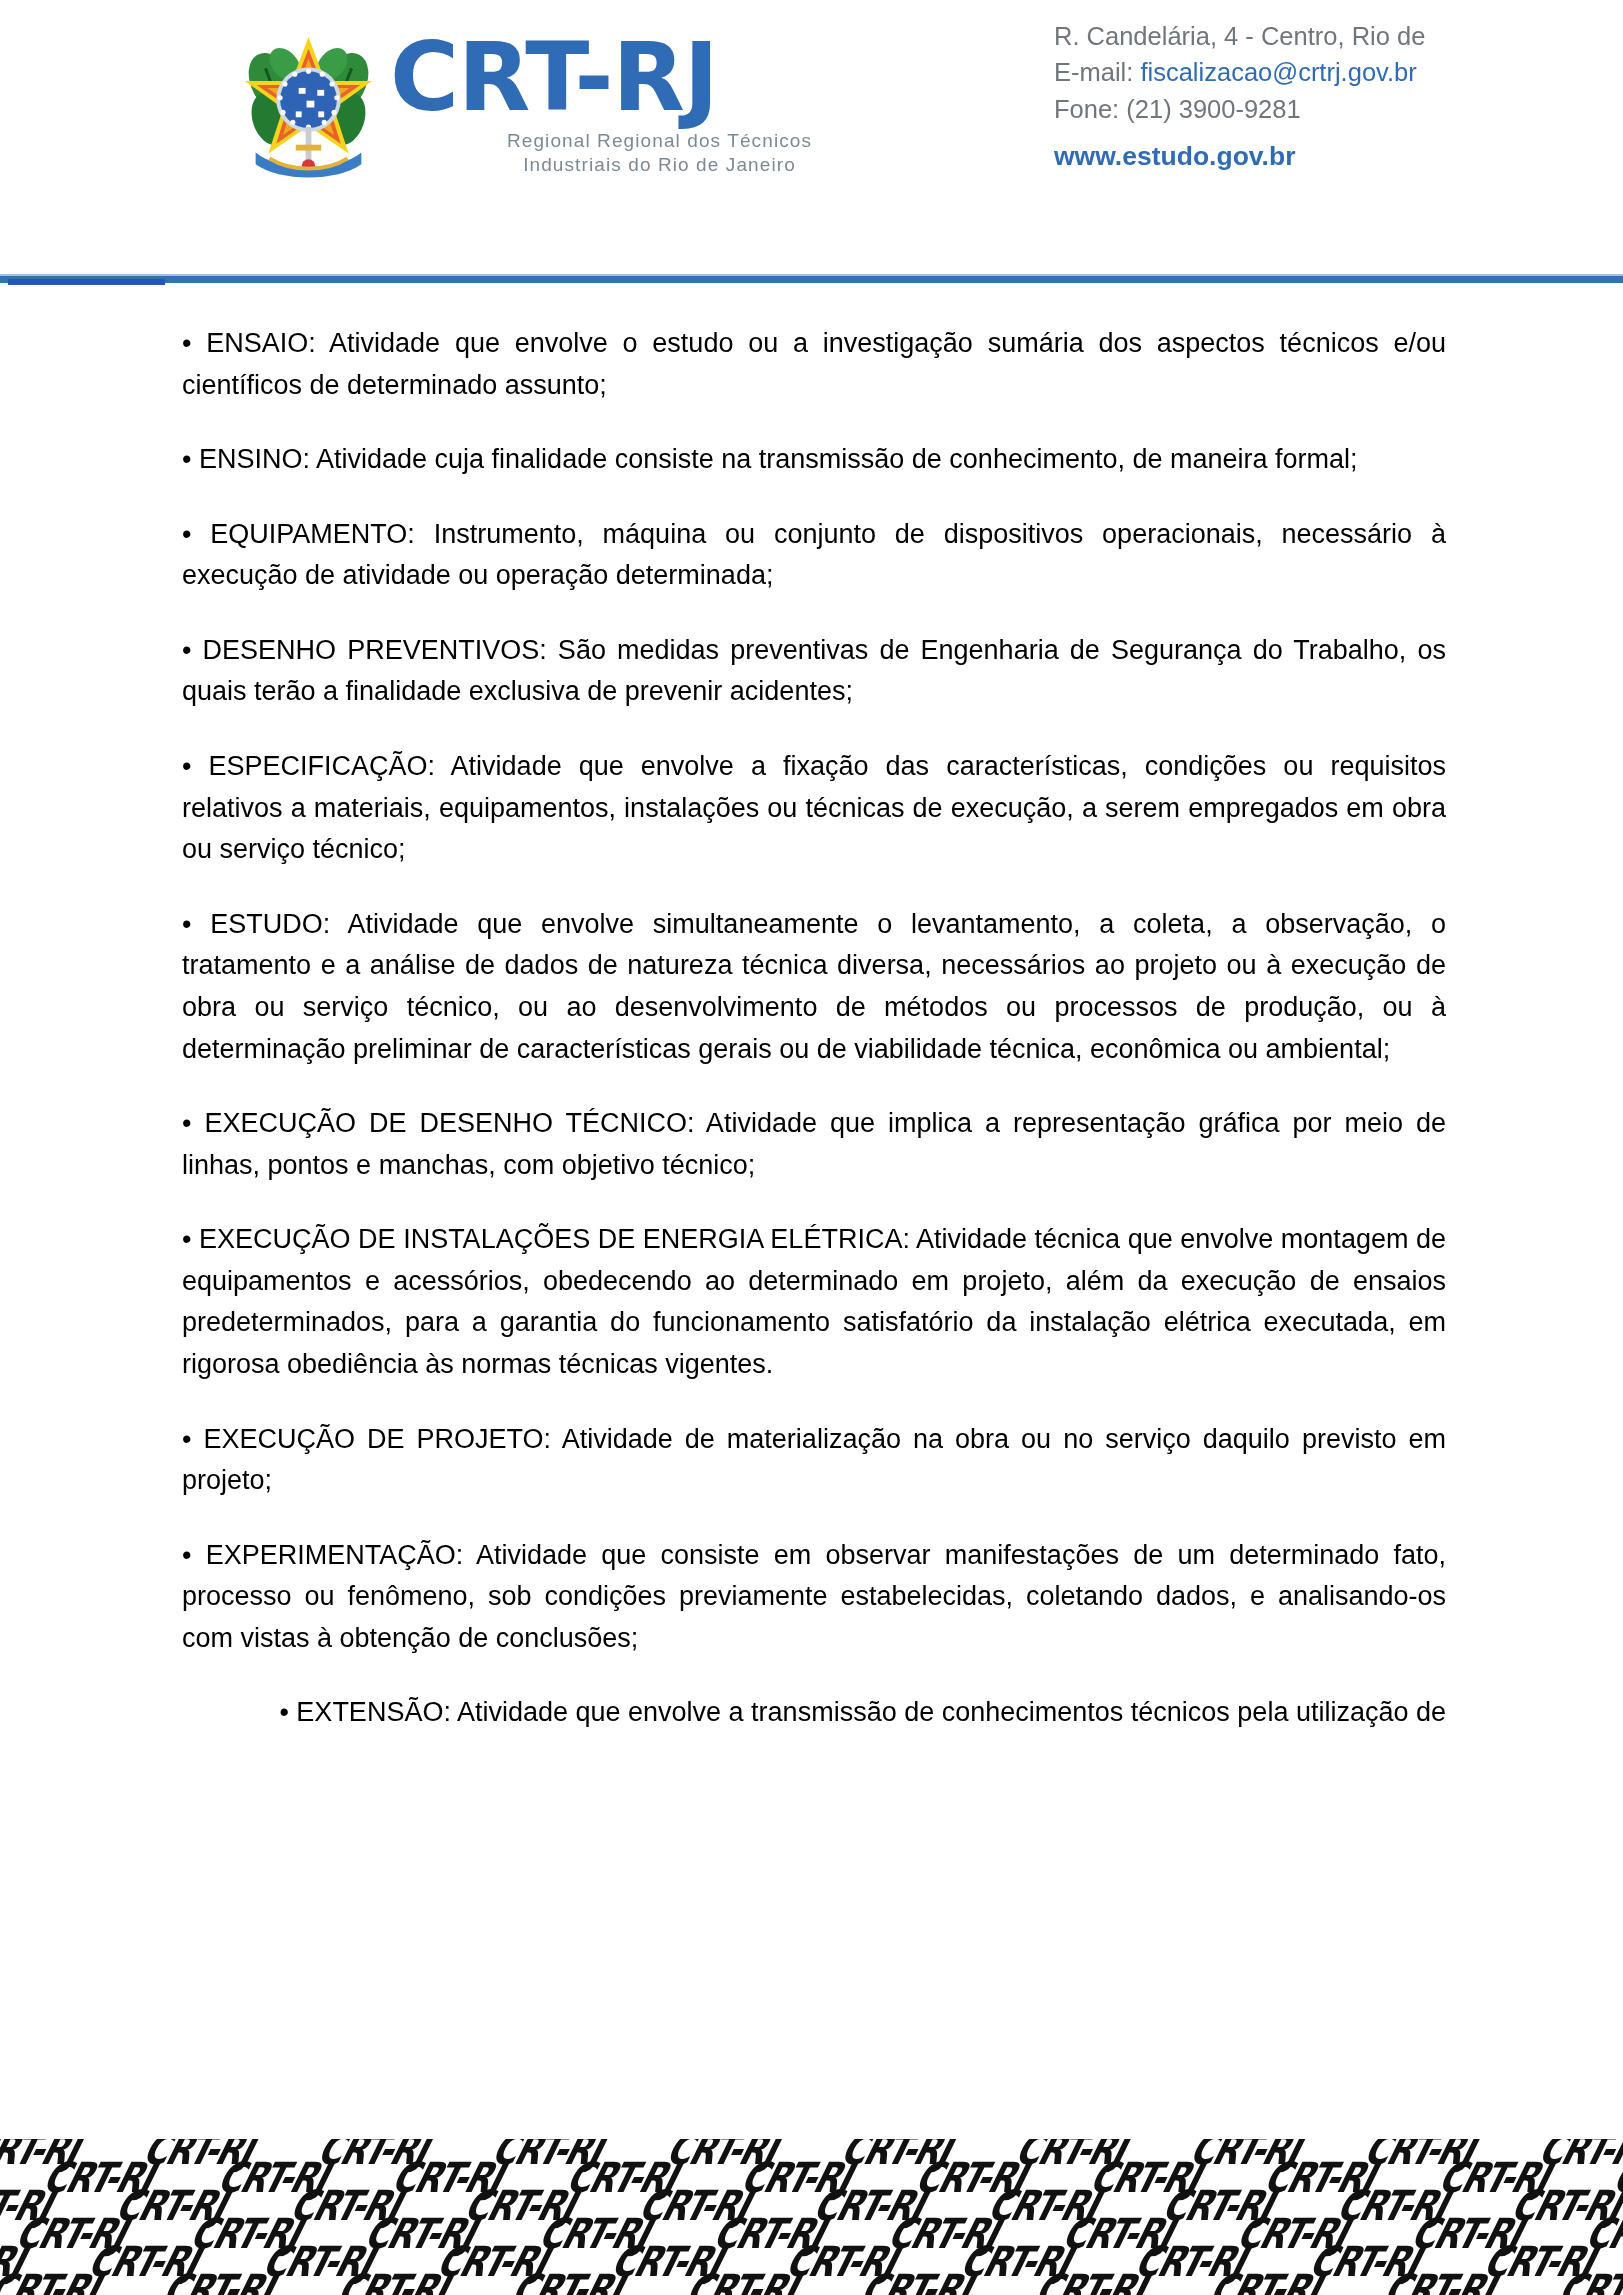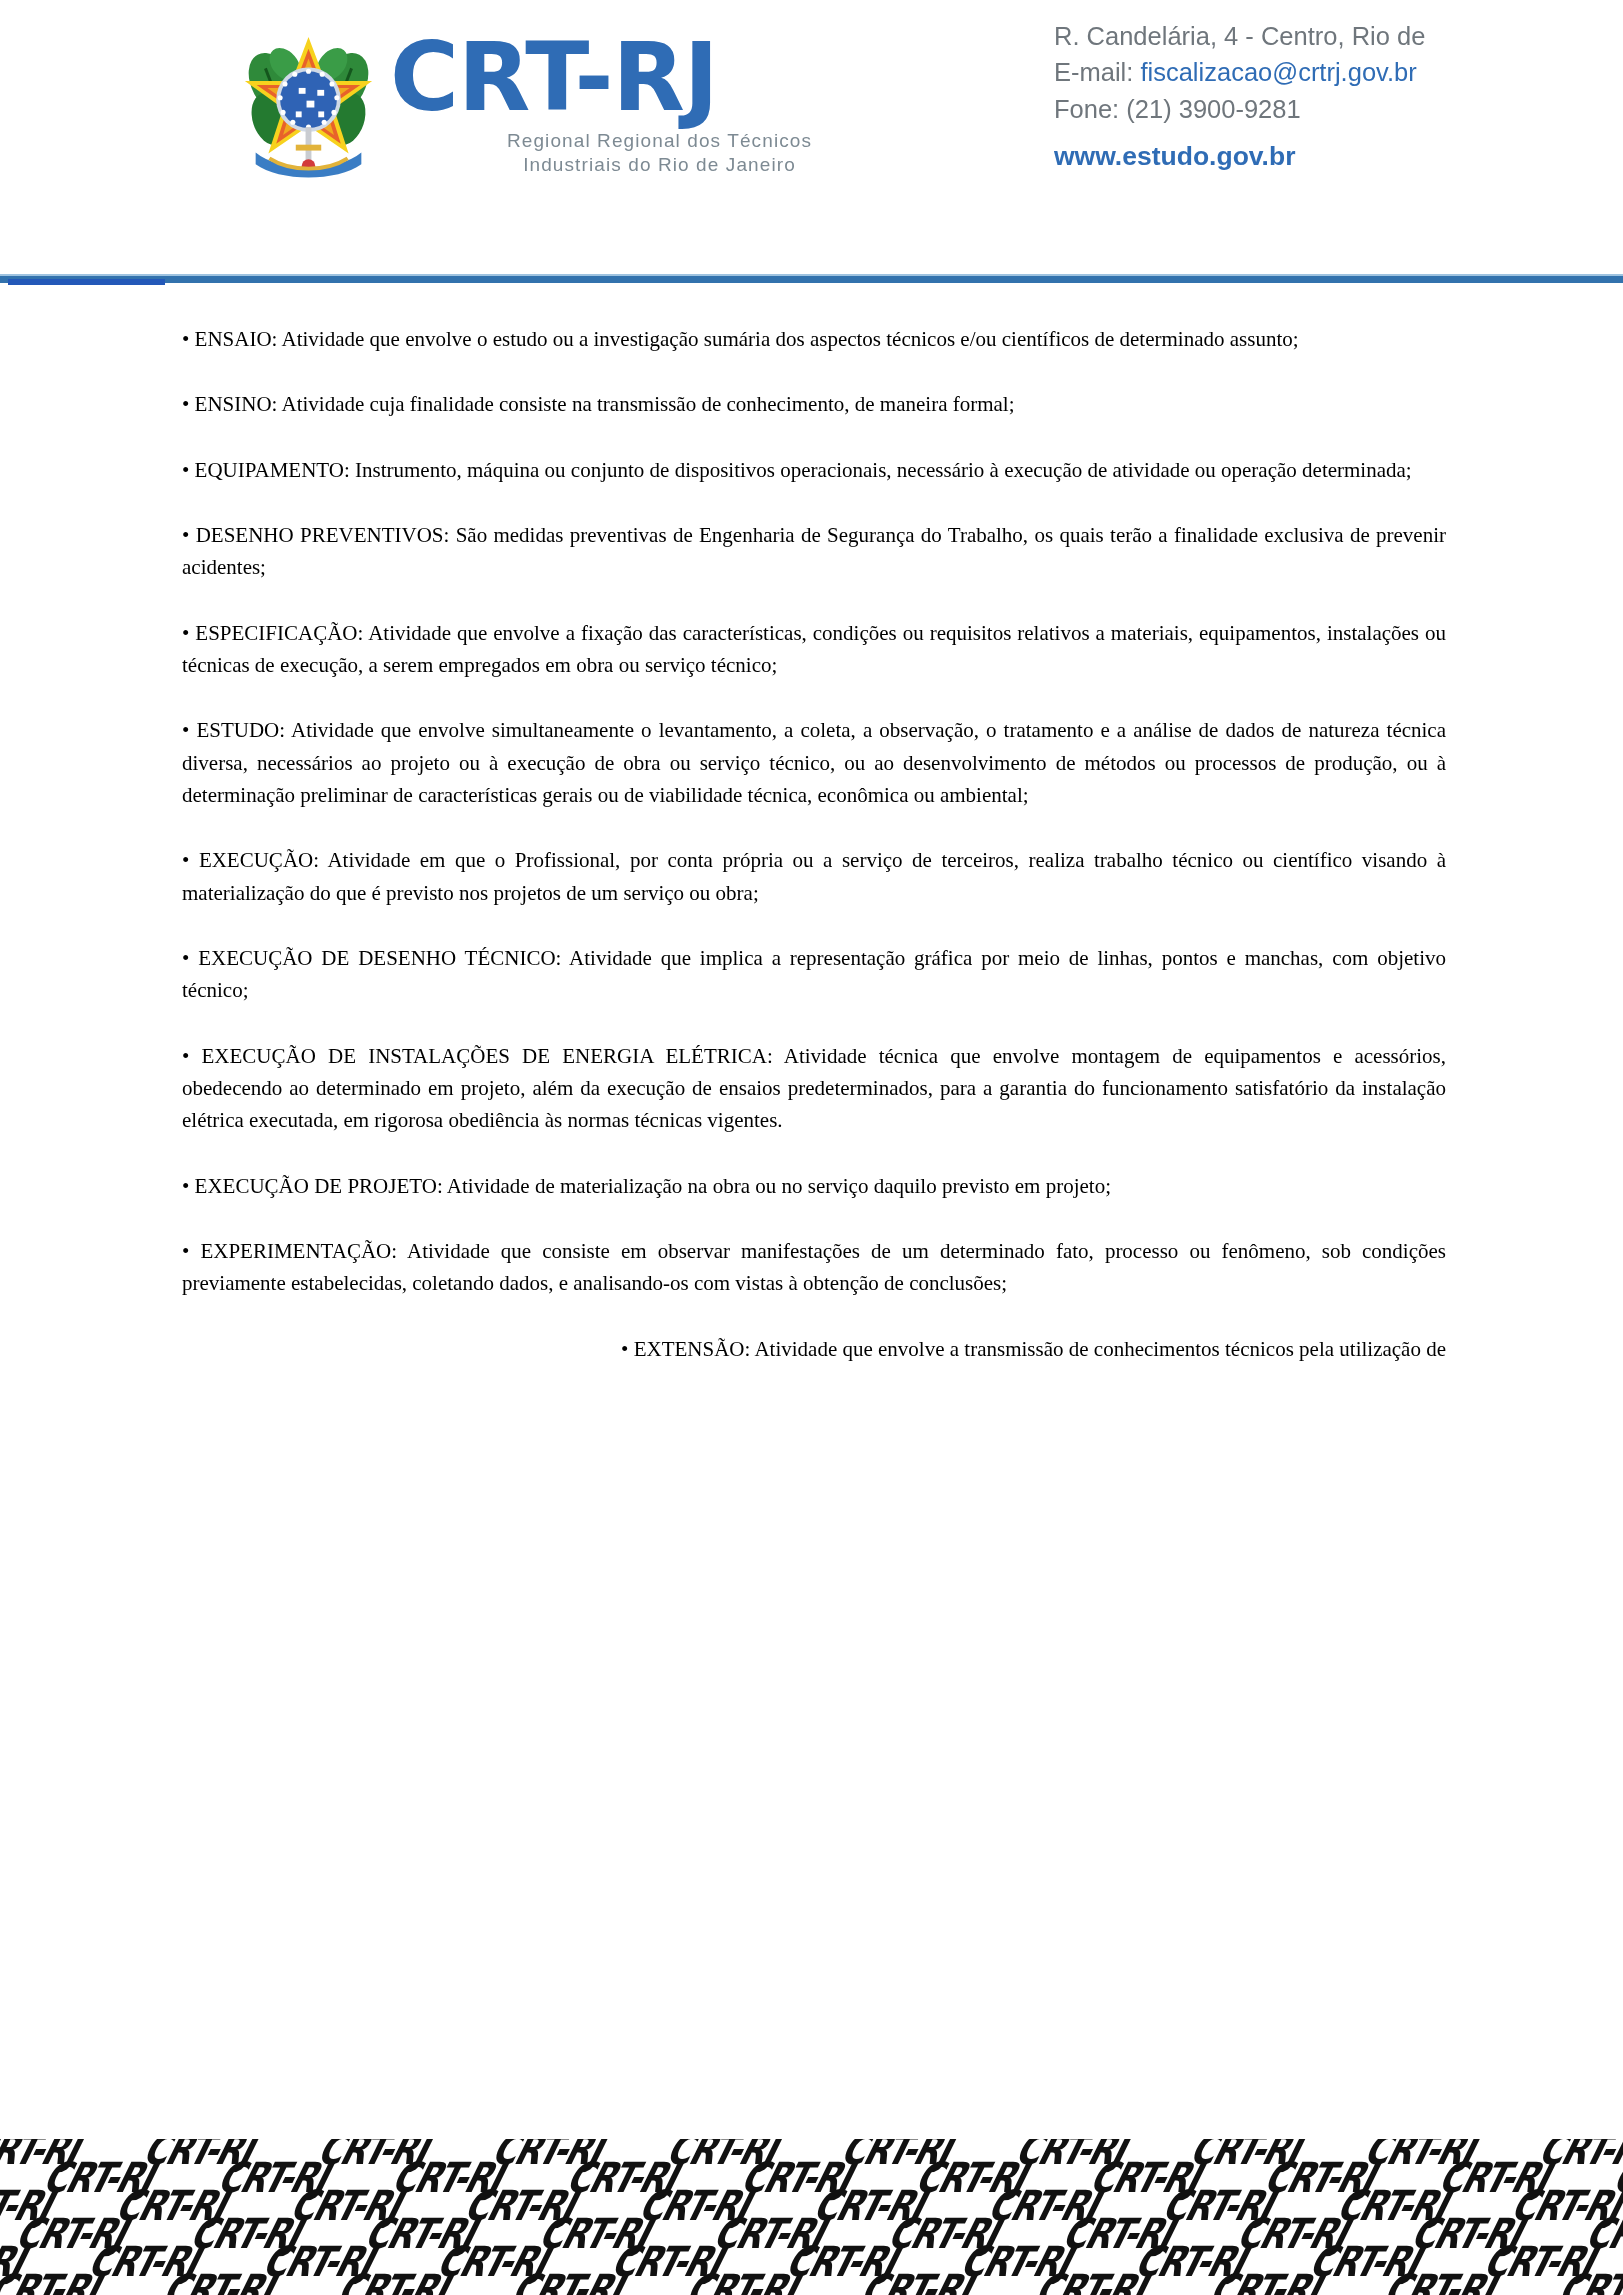--- a/index.html
+++ b/index.html
@@ -112,22 +112,22 @@
   }
 
   
   .doc-body {
     position: absolute;
     left: 182px;
     top: 323px;
     width: 1264px;
   }
   .para {
-    font-family: Liberation Serif, serif;
-    font-size: 21px;
+    font-family: Liberation Sans, sans-serif;
+    font-size: 27px;
     line-height: 1.54;
     color: #000000;
     text-align: justify;
     text-justify: inter-word;
     margin: 0 0 33px 0;
     hyphens: none;
   }
   .para:last-child { margin-bottom: 0; }
   .para.nojustify { text-align: right; }
 
@@ -226,21 +226,20 @@
   <div class="header-rule-accent"></div>
 </div>
 
 <div class="doc-body">
   <p class="para">• ENSAIO: Atividade que envolve o estudo ou a investigação sumária dos aspectos técnicos e/ou científicos de determinado assunto;</p>
   <p class="para">• ENSINO: Atividade cuja finalidade consiste na transmissão de conhecimento, de maneira formal;</p>
   <p class="para">• EQUIPAMENTO: Instrumento, máquina ou conjunto de dispositivos operacionais, necessário à execução de atividade ou operação determinada;</p>
   <p class="para">• DESENHO PREVENTIVOS: São medidas preventivas de Engenharia de Segurança do Trabalho, os quais terão a finalidade exclusiva de prevenir acidentes;</p>
   <p class="para">• ESPECIFICAÇÃO: Atividade que envolve a fixação das características, condições ou requisitos relativos a materiais, equipamentos, instalações ou técnicas de execução, a serem empregados em obra ou serviço técnico;</p>
   <p class="para">• ESTUDO: Atividade que envolve simultaneamente o levantamento, a coleta, a observação, o tratamento e a análise de dados de natureza técnica diversa, necessários ao projeto ou à execução de obra ou serviço técnico, ou ao desenvolvimento de métodos ou processos de produção, ou à determinação preliminar de características gerais ou de viabilidade técnica, econômica ou ambiental;</p>
-  <p class="para">• EXECUÇÃO: Atividade em que o Profissional, por conta própria ou a serviço de terceiros, realiza trabalho técnico ou científico visando à materialização do que é previsto nos projetos de um serviço ou obra;</p>
   <p class="para">• EXECUÇÃO DE DESENHO TÉCNICO: Atividade que implica a representação gráfica por meio de linhas, pontos e manchas, com objetivo técnico;</p>
   <p class="para">• EXECUÇÃO DE INSTALAÇÕES DE ENERGIA ELÉTRICA: Atividade técnica que envolve montagem de equipamentos e acessórios, obedecendo ao determinado em projeto, além da execução de ensaios predeterminados, para a garantia do funcionamento satisfatório da instalação elétrica executada, em rigorosa obediência às normas técnicas vigentes.</p>
   <p class="para">• EXECUÇÃO DE PROJETO: Atividade de materialização na obra ou no serviço daquilo previsto em projeto;</p>
   <p class="para">• EXPERIMENTAÇÃO: Atividade que consiste em observar manifestações de um determinado fato, processo ou fenômeno, sob condições previamente estabelecidas, coletando dados, e analisando-os com vistas à obtenção de conclusões;</p>
   <p class="para nojustify">• EXTENSÃO: Atividade que envolve a transmissão de conhecimentos técnicos pela utilização de</p>
 </div>
 
 <div class="footer-band">
   <svg id="wm-svg" width="1623" height="157" xmlns="http://www.w3.org/2000/svg" viewBox="0 0 1656 160">
       <text x="-200" y="20" fill="#111111" font-family="&quot;DejaVu Sans&quot;, sans-serif" font-size="34" font-weight="bold" transform="skewX(-26) scale(1,1.25)" letter-spacing="-2">CRT-RJ</text>

